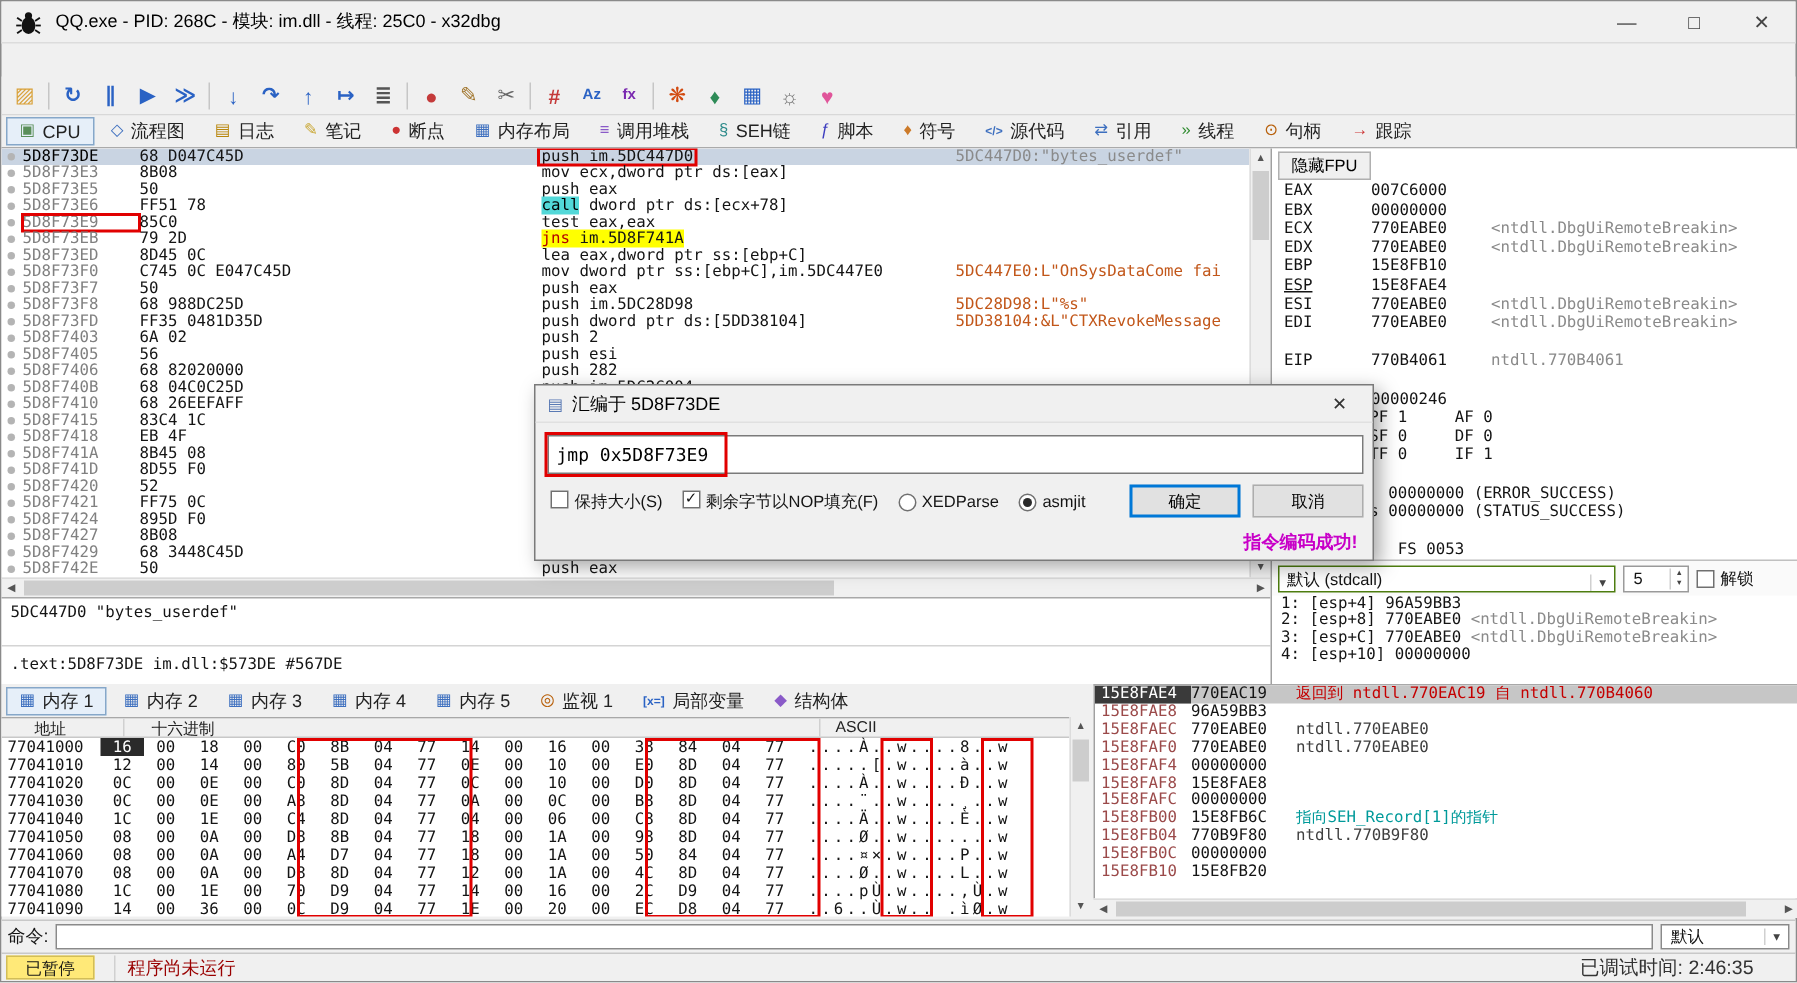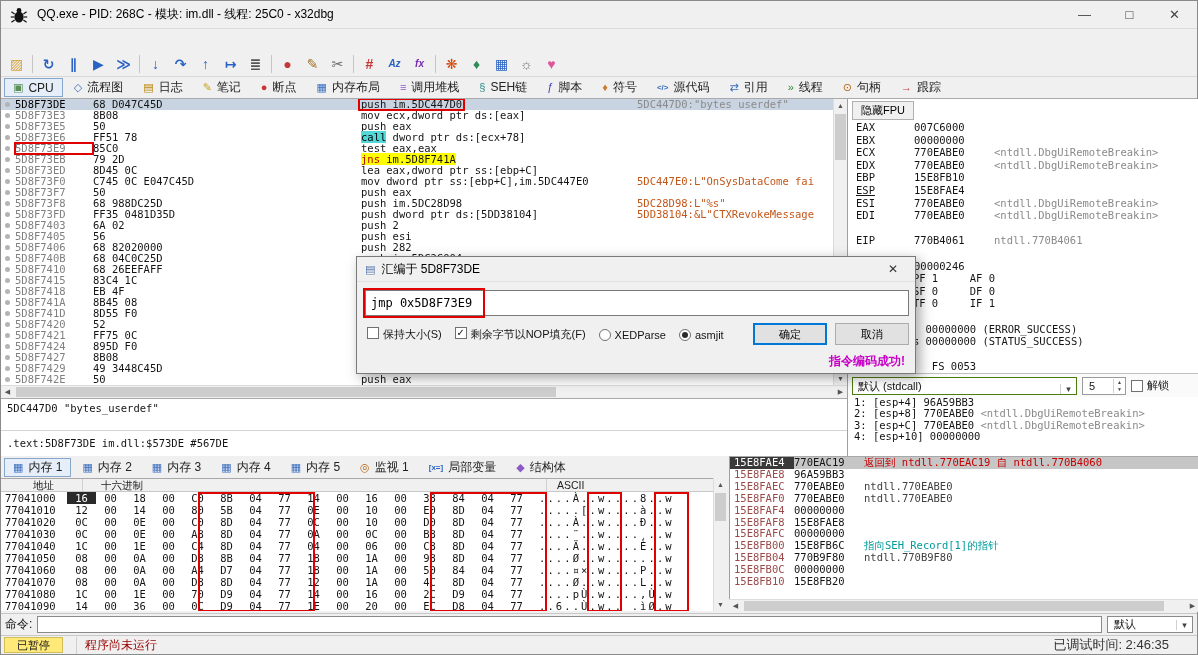--- a/index.html
+++ b/index.html
@@ -15,21 +15,21 @@
   .wbtn{width:45px;height:100%;display:flex;align-items:center;justify-content:center;font-size:13px;color:#444}
 
   
   #menubar{position:absolute;left:0;top:28px;width:1196px;height:22px;background:#f7f7f7;display:flex;align-items:center;border-bottom:1px solid #e4e4e4}
   .menu-item{padding:3px 9px;color:#111;font-size:12px}
   .menu-item.date{color:#222}
 
   
   #toolbar{position:absolute;left:0;top:50px;width:1196px;height:26px;background:#f0f0f0;display:flex;align-items:center;border-bottom:1px solid #d8d8d8;padding-left:3px}
   .tb-icon{width:25px;height:22px;display:inline-flex;align-items:center;justify-content:center;font-size:14px;font-weight:bold}
-  .tb-icon.txt{font-size:10px;font-style:italic}
+  .tb-icon.txt{font-size:10px;}
   .tb-sep{display:inline-block;width:1px;height:18px;background:#c6c6c6;margin:0 3px}
 
   
   #tabbar{position:absolute;left:0;top:76px;width:1196px;height:22px;background:#f0f0f0;display:flex;align-items:center;border-bottom:1px solid #aaa;padding-left:2px}
   #bottomtabs{position:absolute;left:0;top:455px;width:728px;height:22px;background:#f0f0f0;display:flex;align-items:center;padding-left:2px}
   .tab{display:inline-flex;align-items:center;gap:5px;padding:2px 8px;margin:0 1px;border:1px solid transparent;font-size:12px;color:#222;height:19px}
   .tab.active{background:#e6eff9;border-color:#86a7c9}
   .tab-icon{font-size:11px;line-height:11px}
   .tab-icon.txt{font-size:8px;font-weight:bold;font-style:normal}
 
@@ -84,21 +84,21 @@
   #conv-combo .arrow{margin-left:auto;width:16px;text-align:center;border-left:1px solid #d0d0d0;color:#444;font-size:9px}
   #conv-spin{width:44px;height:18px;border:1px solid #9a9a9a;background:#fff;display:flex;align-items:center;padding-left:6px;font-size:11px}
   .spin-arrows{margin-left:auto;display:flex;flex-direction:column;font-size:5px;color:#444;border-left:1px solid #d0d0d0;width:12px;align-items:center;line-height:7px}
   #conv-unlock{display:flex;align-items:center;gap:4px;font-size:11px}
   #argrows{height:57px}
   .arow{height:11.4px;line-height:11.4px;display:flex;font-family:"DejaVu Sans Mono",monospace;font-size:10.5px;padding-left:6px;white-space:pre}
 
   
   #memory{position:absolute;left:0;top:477px;width:712px;height:133px;background:#fff;border-top:1px solid #a8a8a8;overflow:hidden}
   #memheader{height:13px;background:#f0f0f0;border-bottom:1px solid #c8c8c8;display:flex;font-size:10.5px;color:#222}
-  .mh-addr{width:82px;border-right:1px solid #d0d0d0;padding-left:32px}
+  .mh-addr{width:82px;border-right:1px solid #d0d0d0;padding-left:22px}
   .mh-hex{width:464px;border-right:1px solid #d0d0d0;padding-left:18px}
   .mh-ascii{flex:1;padding-left:10px}
   .mrow{display:flex;height:12px;line-height:12px;font-family:"DejaVu Sans Mono",monospace;font-size:10.5px}
   .maddr{width:66px;flex:none;padding-left:4px}
   .mhex{width:464px;flex:none;display:flex}
   .mb{width:29px;flex:none;text-align:center}
   .mb.cur{background:#2a2a2a;color:#fff}
   .mascii{flex:1;padding-left:8px;letter-spacing:2.1px;white-space:pre}
   .mem-redbox{position:absolute;border:2px solid #e10000;pointer-events:none}
   #mem-rb1{left:197px;top:13px;width:117px;height:120px}
@@ -284,21 +284,21 @@
       <div class="drow"><span class="gut"></span><span class="daddr">5D8F740B</span><span class="dbytes">68 04C0C25D</span><span class="dinstr"><span class="inwrap"><span class="mn ">push</span><span class="op ">&nbsp;im.5DC2C004</span></span></span><span class="dcomment"></span></div>
       <div class="drow"><span class="gut"></span><span class="daddr">5D8F7410</span><span class="dbytes">68 26EEFAFF</span><span class="dinstr"><span class="inwrap"><span class="mn ">push</span><span class="op ">&nbsp;FFFAEE26</span></span></span><span class="dcomment"></span></div>
       <div class="drow"><span class="gut"></span><span class="daddr">5D8F7415</span><span class="dbytes">83C4 1C</span><span class="dinstr"><span class="inwrap"><span class="mn ">add</span><span class="op ">&nbsp;esp,1C</span></span></span><span class="dcomment"></span></div>
       <div class="drow"><span class="gut"></span><span class="daddr">5D8F7418</span><span class="dbytes">EB 4F</span><span class="dinstr"><span class="inwrap"><span class="mn ">jmp</span><span class="op ">&nbsp;im.5D8F7469</span></span></span><span class="dcomment"></span></div>
       <div class="drow"><span class="gut"></span><span class="daddr">5D8F741A</span><span class="dbytes">8B45 08</span><span class="dinstr"><span class="inwrap"><span class="mn ">mov</span><span class="op ">&nbsp;eax,dword ptr ss:[ebp+8]</span></span></span><span class="dcomment"></span></div>
       <div class="drow"><span class="gut"></span><span class="daddr">5D8F741D</span><span class="dbytes">8D55 F0</span><span class="dinstr"><span class="inwrap"><span class="mn ">lea</span><span class="op ">&nbsp;edx,dword ptr ss:[ebp-10]</span></span></span><span class="dcomment"></span></div>
       <div class="drow"><span class="gut"></span><span class="daddr">5D8F7420</span><span class="dbytes">52</span><span class="dinstr"><span class="inwrap"><span class="mn ">push</span><span class="op ">&nbsp;edx</span></span></span><span class="dcomment"></span></div>
       <div class="drow"><span class="gut"></span><span class="daddr">5D8F7421</span><span class="dbytes">FF75 0C</span><span class="dinstr"><span class="inwrap"><span class="mn ">push</span><span class="op ">&nbsp;dword ptr ss:[ebp+C]</span></span></span><span class="dcomment"></span></div>
       <div class="drow"><span class="gut"></span><span class="daddr">5D8F7424</span><span class="dbytes">895D F0</span><span class="dinstr"><span class="inwrap"><span class="mn ">mov</span><span class="op ">&nbsp;dword ptr ss:[ebp-10],ebx</span></span></span><span class="dcomment"></span></div>
       <div class="drow"><span class="gut"></span><span class="daddr">5D8F7427</span><span class="dbytes">8B08</span><span class="dinstr"><span class="inwrap"><span class="mn ">mov</span><span class="op ">&nbsp;ecx,dword ptr ds:[eax]</span></span></span><span class="dcomment"></span></div>
-      <div class="drow"><span class="gut"></span><span class="daddr">5D8F7429</span><span class="dbytes">49 3448C45D</span><span class="dinstr"><span class="inwrap"><span class="mn ">push</span><span class="op ">&nbsp;im.5DC44834</span></span></span><span class="dcomment">5DC44834:"GetCenterInfo"</span></div>
+      <div class="drow"><span class="gut"></span><span class="daddr">5D8F7429</span><span class="dbytes">68 3448C45D</span><span class="dinstr"><span class="inwrap"><span class="mn ">push</span><span class="op ">&nbsp;im.5DC44834</span></span></span><span class="dcomment">5DC44834:"GetCenterInfo"</span></div>
       <div class="drow"><span class="gut"></span><span class="daddr">5D8F742E</span><span class="dbytes">50</span><span class="dinstr"><span class="inwrap"><span class="mn ">push</span><span class="op ">&nbsp;eax</span></span></span><span class="dcomment"></span></div>
     </div>
 
   <div class="vscroll" id="disasm-vscroll">
     <span class="sarrow">▲</span>
     <div class="vtrack">
         <div class="vthumb" style="top:2px;height:46px"></div>
       </div>
     <span class="sarrow">▼</span>
   </div>

